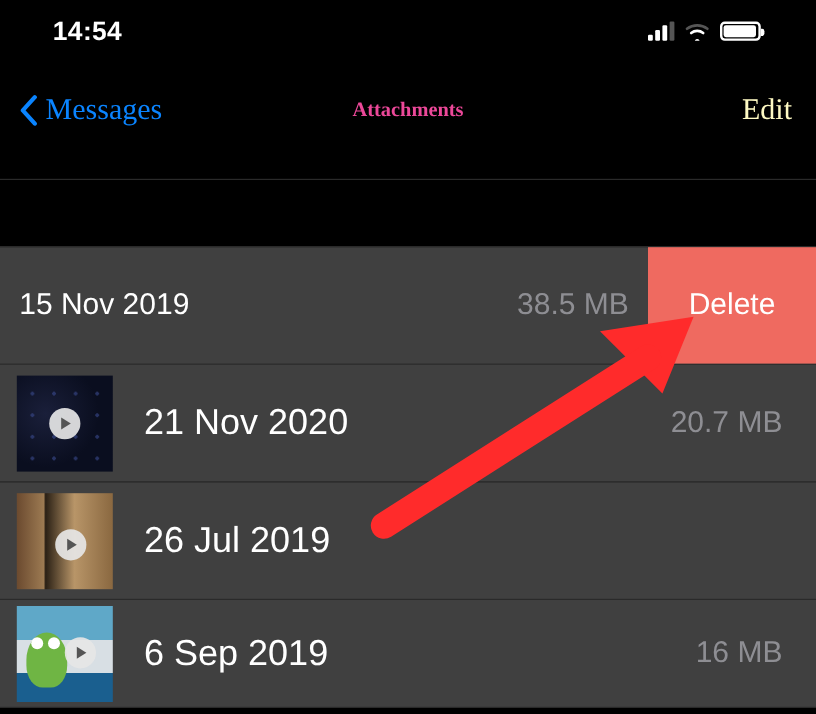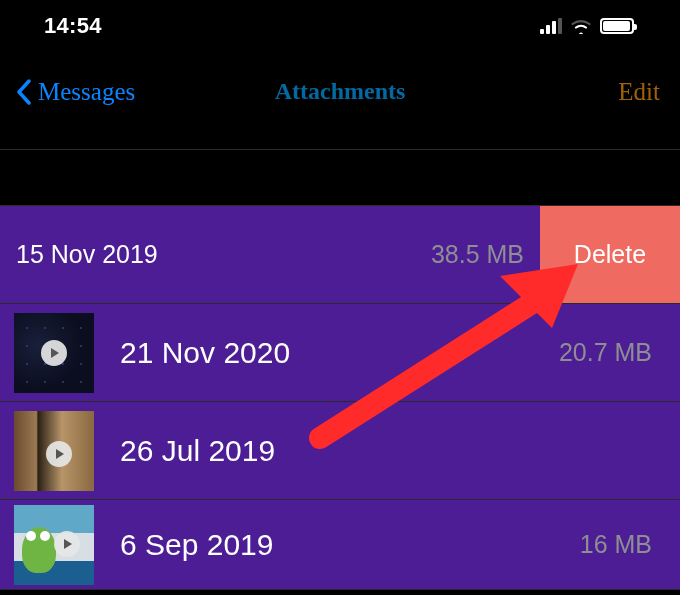--- a/index.html
+++ b/index.html
@@ -78,45 +78,45 @@
       color: #0a84ff;
       font-size: 25px;
       gap: 4px;
       cursor:pointer;
     }
     .chevron-left {
       width: 18px; height: 30px;
       display:flex; align-items:center;
     }
     .nav-title {
-      color:#0369a1;
-      font-size: 24px;
+      color:#ec4899;
+      font-size: 17px;
       font-weight: 600;
       position:absolute;
       left:50%;
       transform:translateX(-50%);
     }
     .edit-btn {
-      color:#a16207;
+      color:#fef9c3;
       font-size: 25px;
       cursor:pointer;
     }
     
     .spacer {
       height: 56px;
       background:#000;
       border-bottom: 1px solid #2a2a2a;
     }
     
     .row {
       display:flex;
       align-items:center;
       border-bottom:1px solid #2a2a2a;
       position:relative;
-      background:#4c1d95;
+      background:#404040;
     }
     .row-swiped {
       height: 98px;
     }
     .row-swiped .row-content {
       flex:1;
       display:flex;
       align-items:center;
       justify-content:space-between;
       padding: 0 16px 0 16px;

